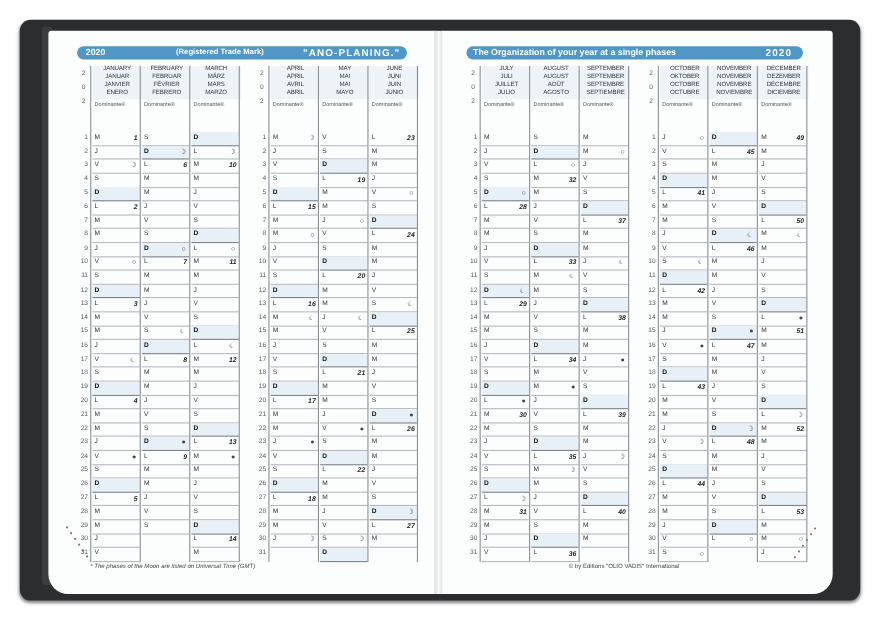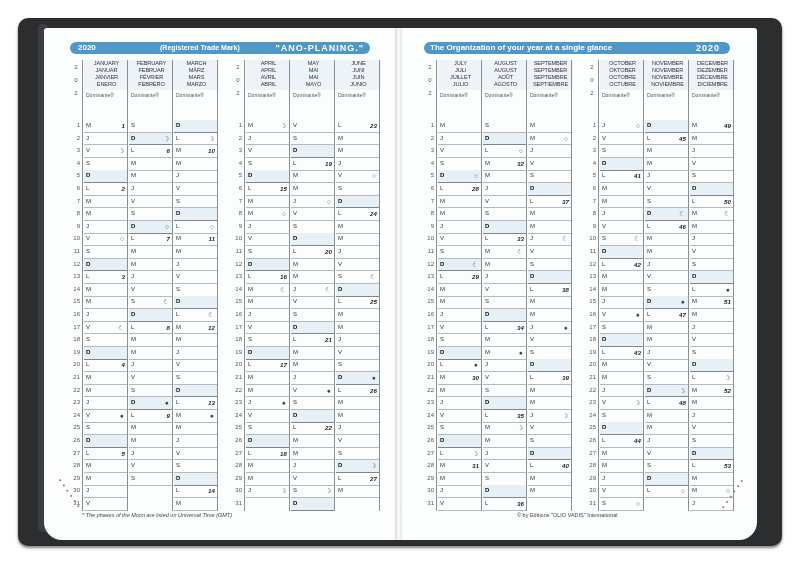--- a/index.html
+++ b/index.html
@@ -782,21 +782,21 @@
         <div class="vline" style="left: 147px; height: 450.6px;"></div>
       </div>
     </div>
   <div class="foot left-note">* The phases of the Moon are listed on Universal Time (GMT)</div>
 </div>
 
 <div class="spine"></div>
 
 <div class="page right" id="page-right">
   <div class="banner">
-    <span style="left:6px;">The Organization of your year at a single glance</span>
+    <span style="left:6px;">The Organization of your year at a single phases</span>
     <span style="right:10px;font-size:9px;letter-spacing:1px;">2020</span>
   </div>
   <div class="grid">
       <div class="quarter" style="left: 0px;">
         <div class="marg" style="left: 0px; top: 4px;">2</div>
         <div class="marg" style="left: 0px; top: 17px;">0</div>
         <div class="marg" style="left: 0px; top: 30px;">2</div>
         <div class="dnum" style="left: -1px; top: 60px; line-height: 11px;">1</div>
         <div class="dnum" style="left: -1px; top: 72.6px; line-height: 11px;">2</div>
         <div class="dnum" style="left: -1px; top: 85.2px; line-height: 11px;">3</div>

